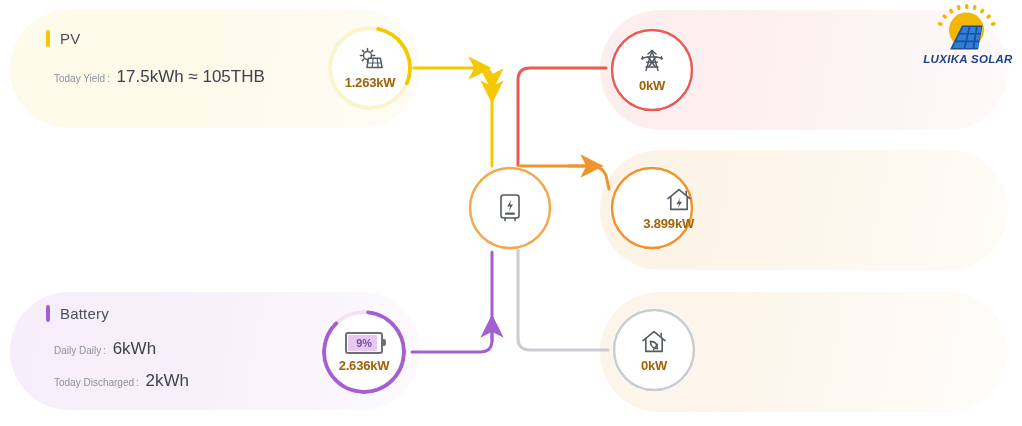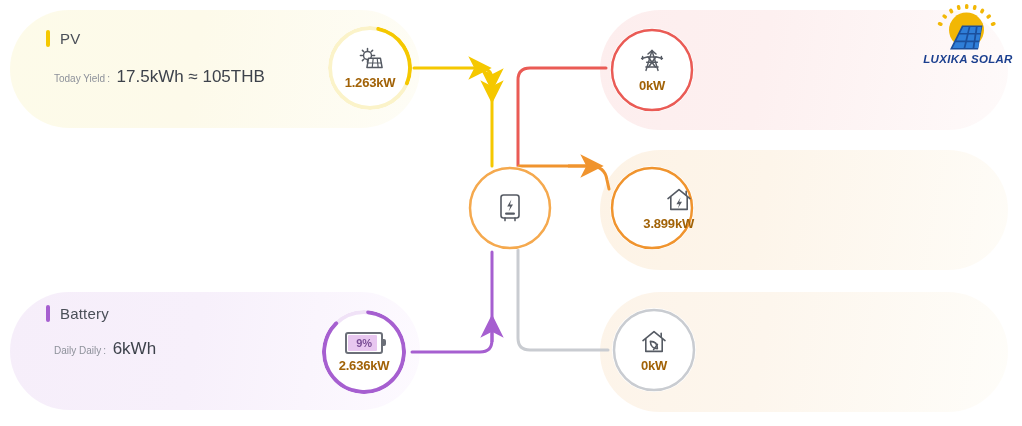--- a/index.html
+++ b/index.html
@@ -121,20 +121,24 @@
 
   <div class="card" style="left:10px;top:292px;width:410px;height:118px;
               background:linear-gradient(100deg,#f6eefa 0%,#f7f0fb 45%,#fdfaff 100%);">
     <div class="card-title" style="left:36px;top:13px;">
       <span class="accent-bar" style="background:#a65fd0;"></span>
       <span>Battery</span>
     </div>
     <div class="metric" style="left:44px;top:47px;">
       <span class="mlabel">Daily Daily :</span>
       <span class="mval">6kWh</span>
+    </div>
+    <div class="metric" style="left:44px;top:79px;">
+      <span class="mlabel">Today Discharged :</span>
+      <span class="mval">2kWh</span>
     </div>
   </div>
 
   <div class="card" style="left:600px;top:10px;width:408px;height:120px;
               background:linear-gradient(100deg,#fdeeee 0%,#fdf0f0 40%,#fefafa 100%);">
     
     
     
   </div>
 

